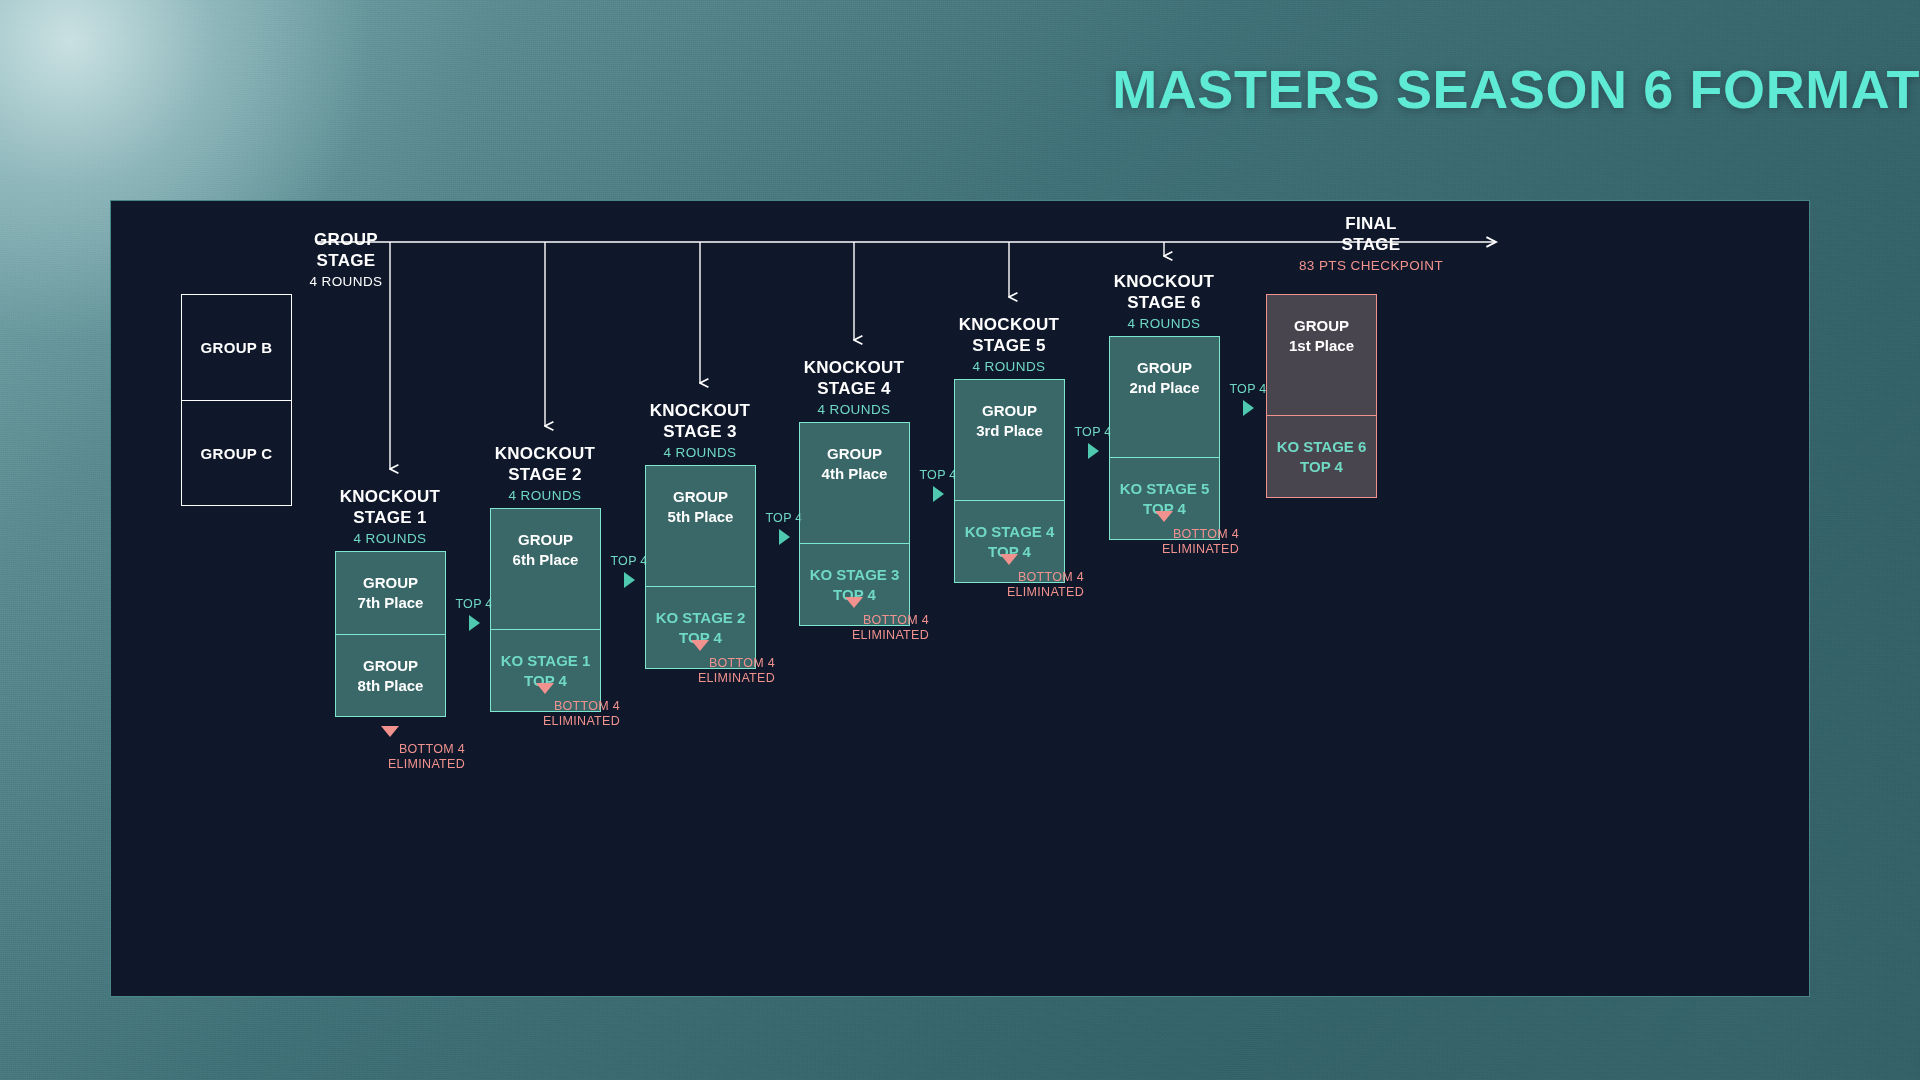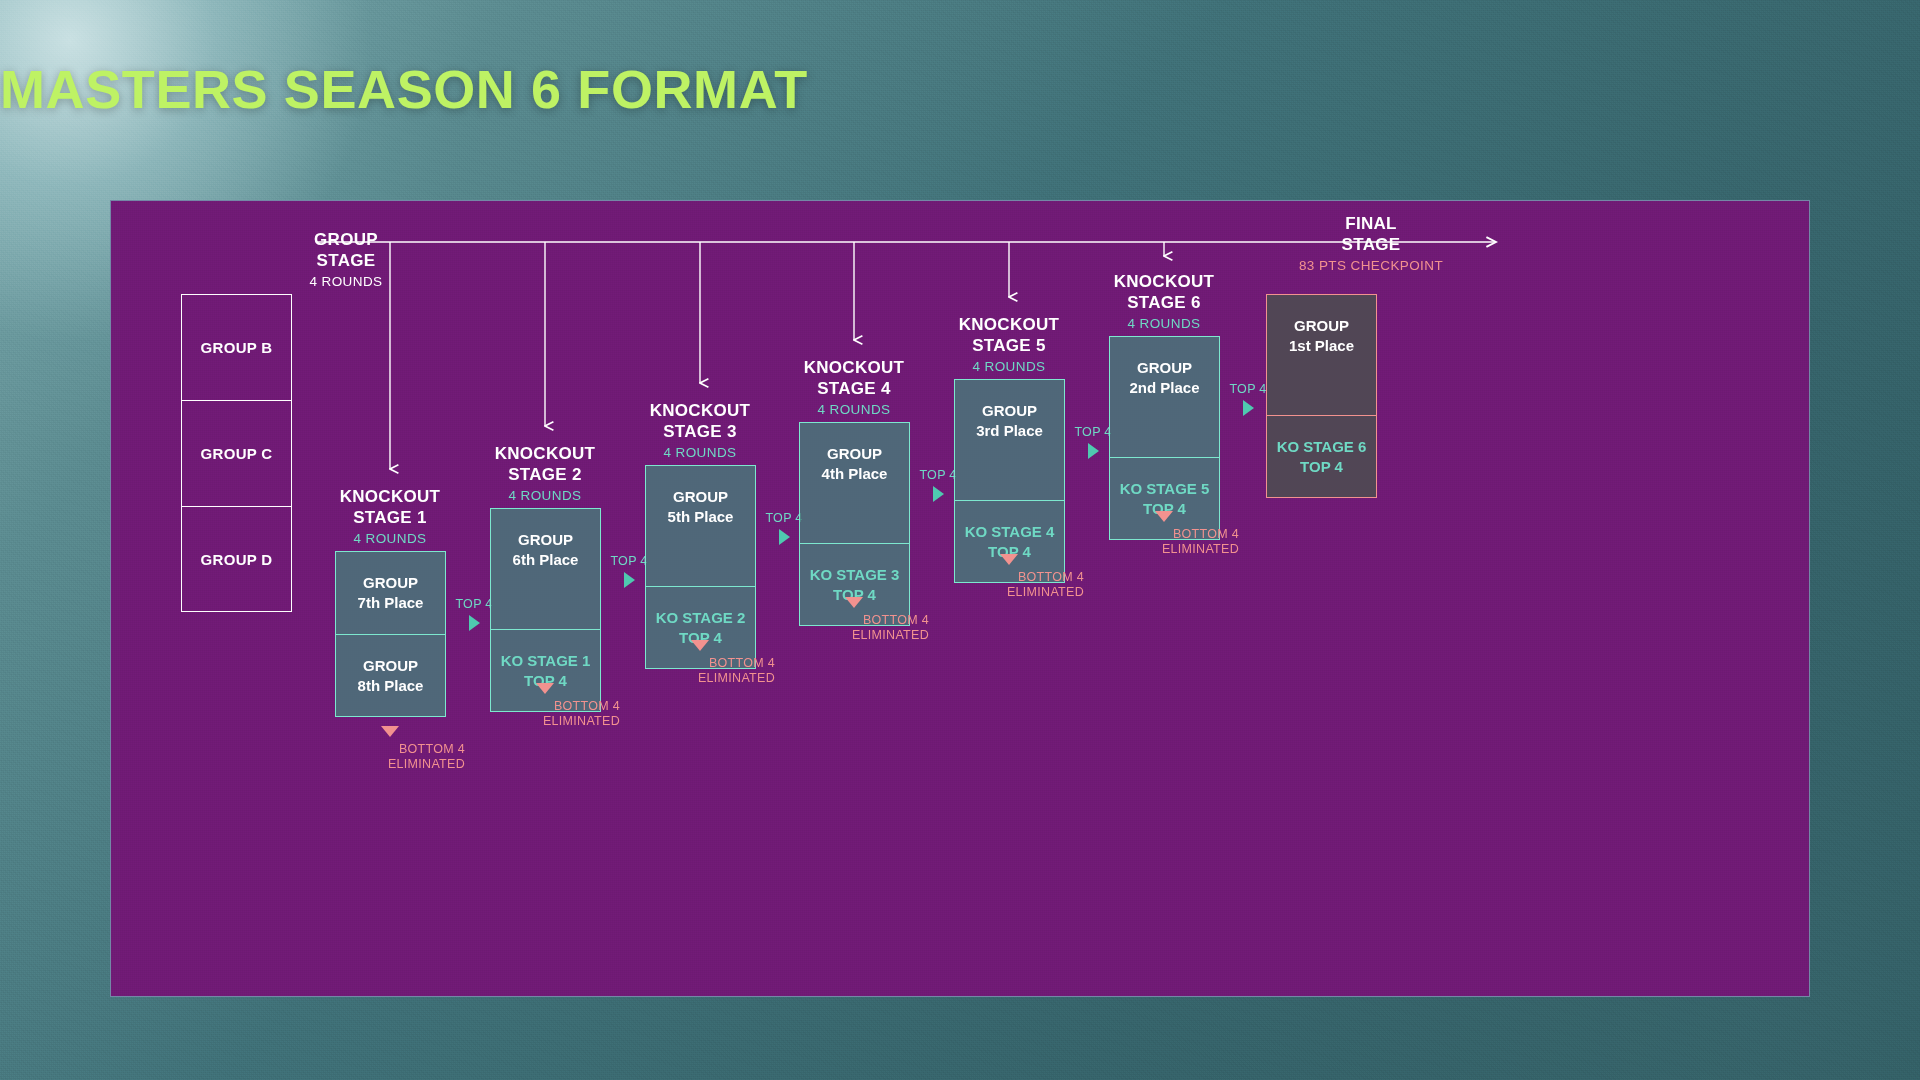--- a/index.html
+++ b/index.html
@@ -20,32 +20,32 @@
     position:absolute; inset:0;
     opacity:.32; mix-blend-mode:overlay;
     background-image:
       repeating-linear-gradient(0deg, rgba(255,255,255,.055) 0 1px, rgba(0,0,0,.055) 1px 2px),
       repeating-linear-gradient(90deg, rgba(255,255,255,.05) 0 1px, rgba(0,0,0,.05) 1px 2px),
       repeating-linear-gradient(47deg, rgba(255,255,255,.035) 0 2px, rgba(0,0,0,.035) 2px 3px);
   }
 
   #title {
     position:absolute; left:0; right:0; top:58px;
-    text-align:left;
-    color:#bef264;
+    text-align:right;
+    color:#5eead4;
     font-size:54px;
     font-weight:bold;
     letter-spacing:.6px;
     text-shadow:0 2px 10px rgba(0,0,0,.28);
   }
 
   #panel {
     position:absolute;
     left:110px; top:200px; width:1700px; height:797px;
-    background:#701a75;
+    background:#0f172a;
     border:1px solid rgba(120,225,205,.55);
   }
   #panel-grain {
     position:absolute; inset:0; opacity:.22; mix-blend-mode:overlay; pointer-events:none;
     background-image:
       repeating-linear-gradient(0deg, rgba(255,255,255,.05) 0 1px, rgba(0,0,0,.05) 1px 2px),
       repeating-linear-gradient(90deg, rgba(255,255,255,.045) 0 1px, rgba(0,0,0,.045) 1px 2px);
   }
 
   .stage { position:absolute; }
@@ -148,21 +148,20 @@
   </svg>
 
   <div class="stage" style="left:125px; top:28px; width:220px;">
     <div class="stage-title">GROUP
 STAGE</div>
     <div class="stage-sub" style="color:#ffffff;">4 ROUNDS</div>
   </div>
   <div class="group-col" style="left:70px; top:93px;">
     <div class="group-cell">GROUP B</div>
     <div class="group-cell">GROUP C</div>
-    <div class="group-cell">GROUP D</div>
   </div>
 
   <div class="stage" style="left:169px; top:285px; width:220px;">
     <div class="stage-title">KNOCKOUT
 STAGE 1</div>
     <div class="stage-sub">4 ROUNDS</div>
   </div>
   <div class="ko-box" style="position:absolute; left:224px; top:350px;">
     <div class="ko-half white">
       <span class="l1">GROUP</span>

